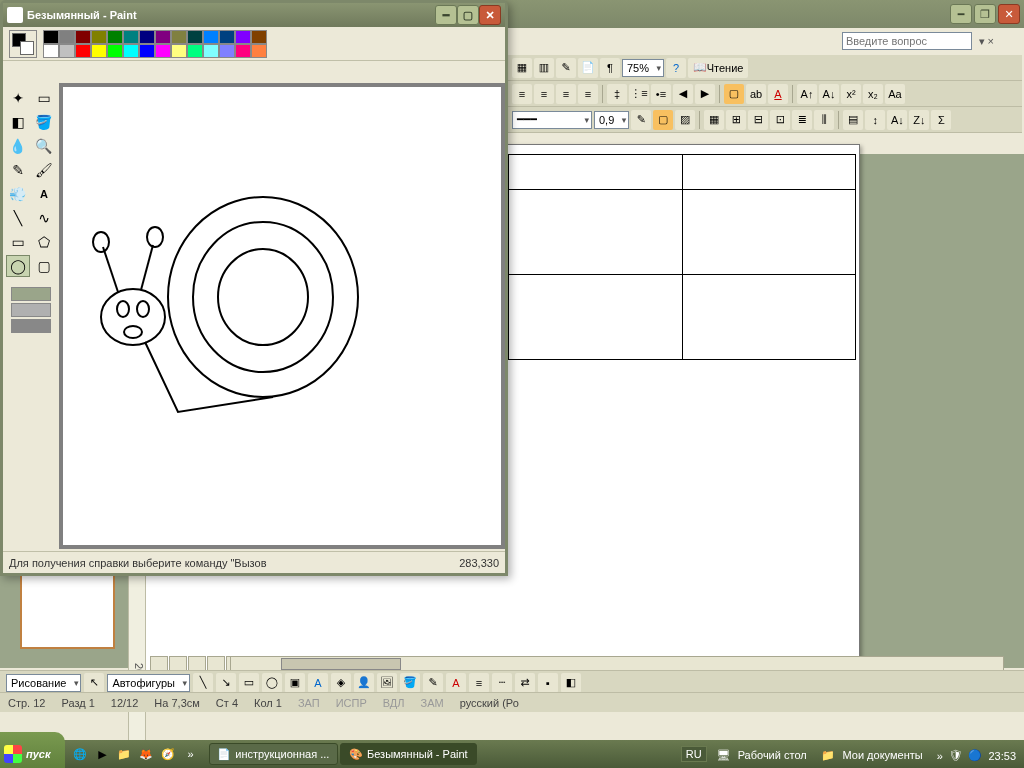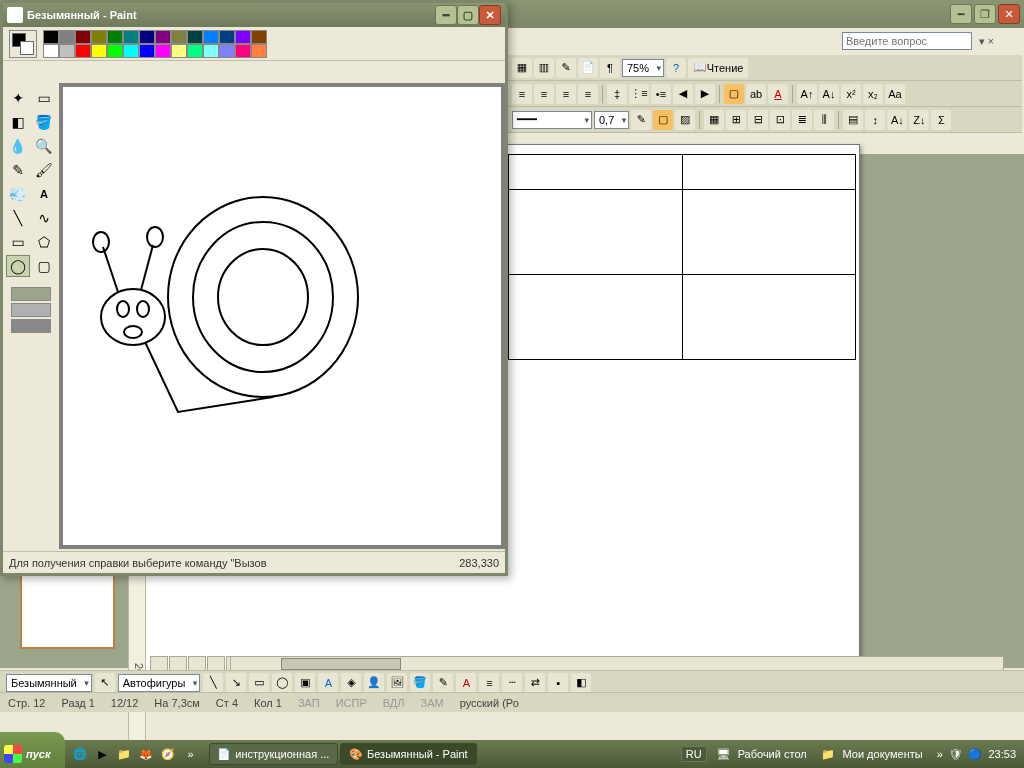--- a/index.html
+++ b/index.html
@@ -74,21 +74,21 @@
 
 
 .taskbar { position: absolute; left: 0; right: 0; bottom: 0; height: 28px; background: linear-gradient(#6a7a50,#4a5a38); display: flex; align-items: center; }
 .start-btn { height: 45px; background: linear-gradient(#7a9a50,#5a7a38); color: #fff; font-weight: bold; font-style: italic; padding: 0 14px 0 4px; display: flex; align-items: center; gap: 4px; border-radius: 0 10px 10px 0; cursor: pointer; }
 .start-btn .logo { width: 18px; height: 18px; background: conic-gradient(#f44 0 90deg,#4f4 90deg 180deg,#44f 180deg 270deg,#ff4 270deg 360deg); border-radius: 3px; }
 .ql { display: flex; gap: 2px; margin-left: 6px; }
 .ql .q { width: 20px; height: 20px; cursor: pointer; display: flex; align-items: center; justify-content: center; }
 .task-btns { display: flex; gap: 2px; margin-left: 8px; flex: 1; }
 .task-btn { height: 22px; background: #5a6a48; border: 1px solid #3a4a28; color: #fff; padding: 0 8px; display: flex; align-items: center; gap: 4px; border-radius: 3px; cursor: pointer; max-width: 160px; overflow: hidden; white-space: nowrap; font-size: 11px; }
 .task-btn.active { background: #3a4a28; }
-.tray { display: flex; align-items: center; gap: 6px; padding: 0 8px; color: #fff; font-size: 11px; }
+.tray { display: flex; align-items: flex-end; gap: 6px; padding: 0 8px; color: #fff; font-size: 11px; }
 .tray .lang { background: #4a5a38; padding: 1px 4px; border: 1px solid #6a7a50; }
 .tray .desktop-links span { margin: 0 4px; cursor: pointer; }
 </style>
 </head>
 <body>
 
 <div class="word-window">
   <div class="word-titlebar">
     <div class="winbtn">━</div>
     <div class="winbtn">❐</div>
@@ -130,21 +130,21 @@
       <div class="tb-ico" style="color:#c00;text-decoration:underline">A</div>
       <div class="tb-sep"></div>
       <div class="tb-ico">A↑</div>
       <div class="tb-ico">A↓</div>
       <div class="tb-ico">x²</div>
       <div class="tb-ico">x₂</div>
       <div class="tb-ico">Aa</div>
     </div>
     <div class="tb-row">
       <div class="tb-combo" style="width:80px">━━━</div>
-      <div class="tb-combo">0,7</div>
+      <div class="tb-combo">0,9</div>
       <div class="tb-ico">✎</div>
       <div class="tb-ico" style="background:#f8c060">▢</div>
       <div class="tb-ico">▨</div>
       <div class="tb-sep"></div>
       <div class="tb-ico">▦</div>
       <div class="tb-ico">⊞</div>
       <div class="tb-ico">⊟</div>
       <div class="tb-ico">⊡</div>
       <div class="tb-ico">≣</div>
       <div class="tb-ico">⫼</div>
@@ -189,21 +189,21 @@
     <div class="v"></div>
     <div class="v"></div>
     <div class="v"></div>
     <div class="v"></div>
   </div>
   <div class="word-hscroll">
       <div class="thumb"></div>
     </div>
 
   <div class="word-drawbar">
-    <div class="tb-combo">Безымянный</div>
+    <div class="tb-combo">Рисование</div>
     <div class="tb-ico">↖</div>
     <div class="tb-combo">Автофигуры</div>
     <div class="tb-ico">╲</div>
     <div class="tb-ico">↘</div>
     <div class="tb-ico">▭</div>
     <div class="tb-ico">◯</div>
     <div class="tb-ico">▣</div>
     <div class="tb-ico" style="color:#06c">A</div>
     <div class="tb-ico">◈</div>
     <div class="tb-ico">👤</div>

